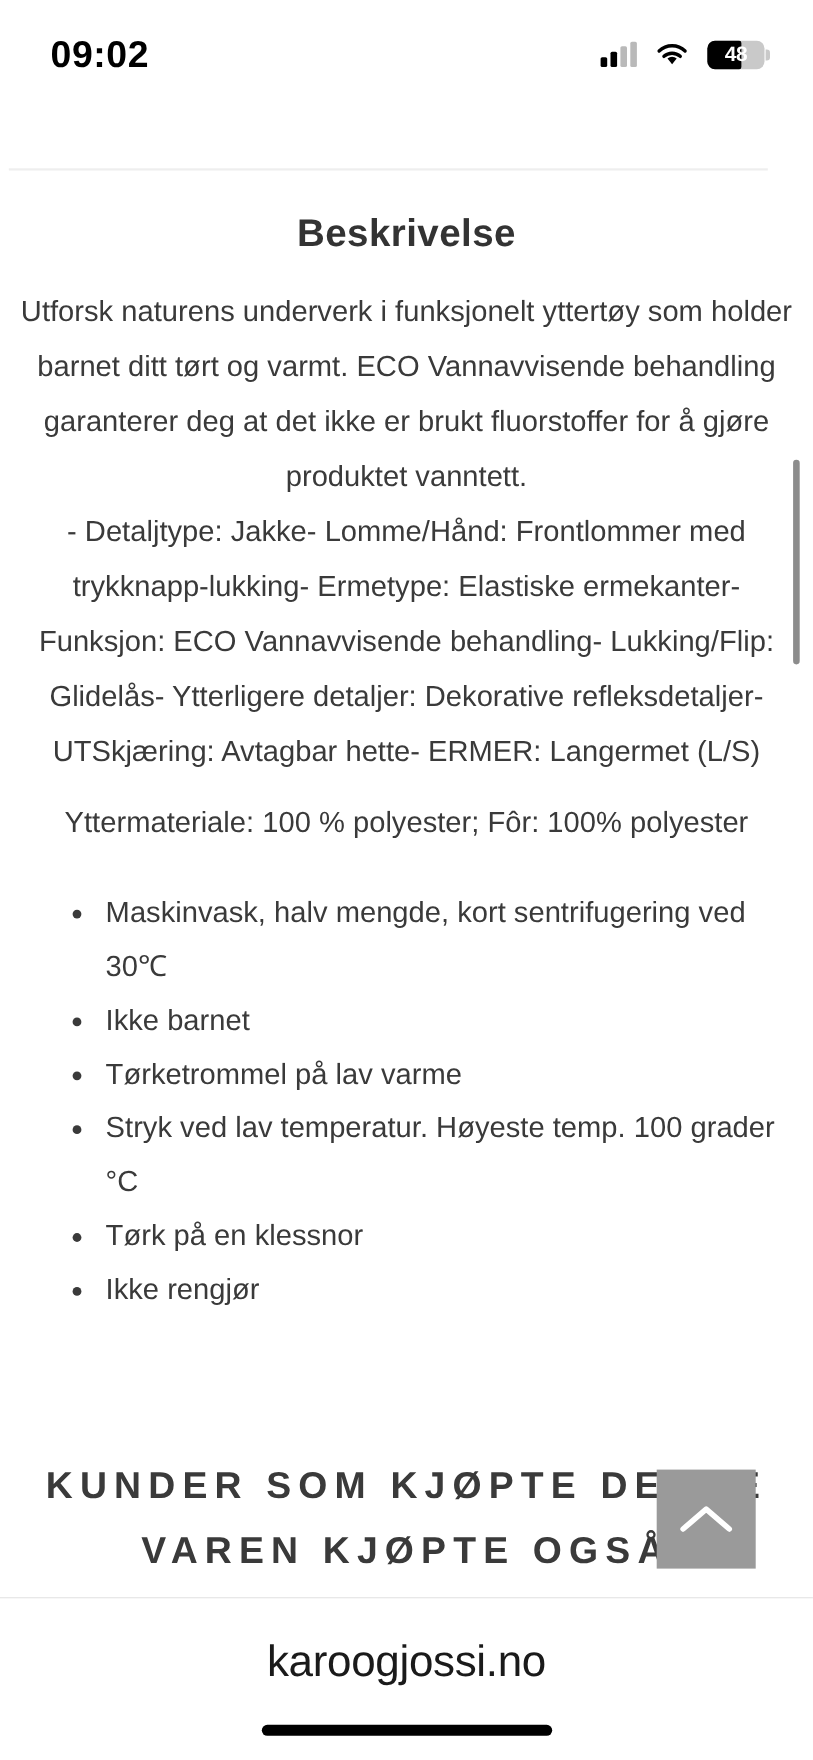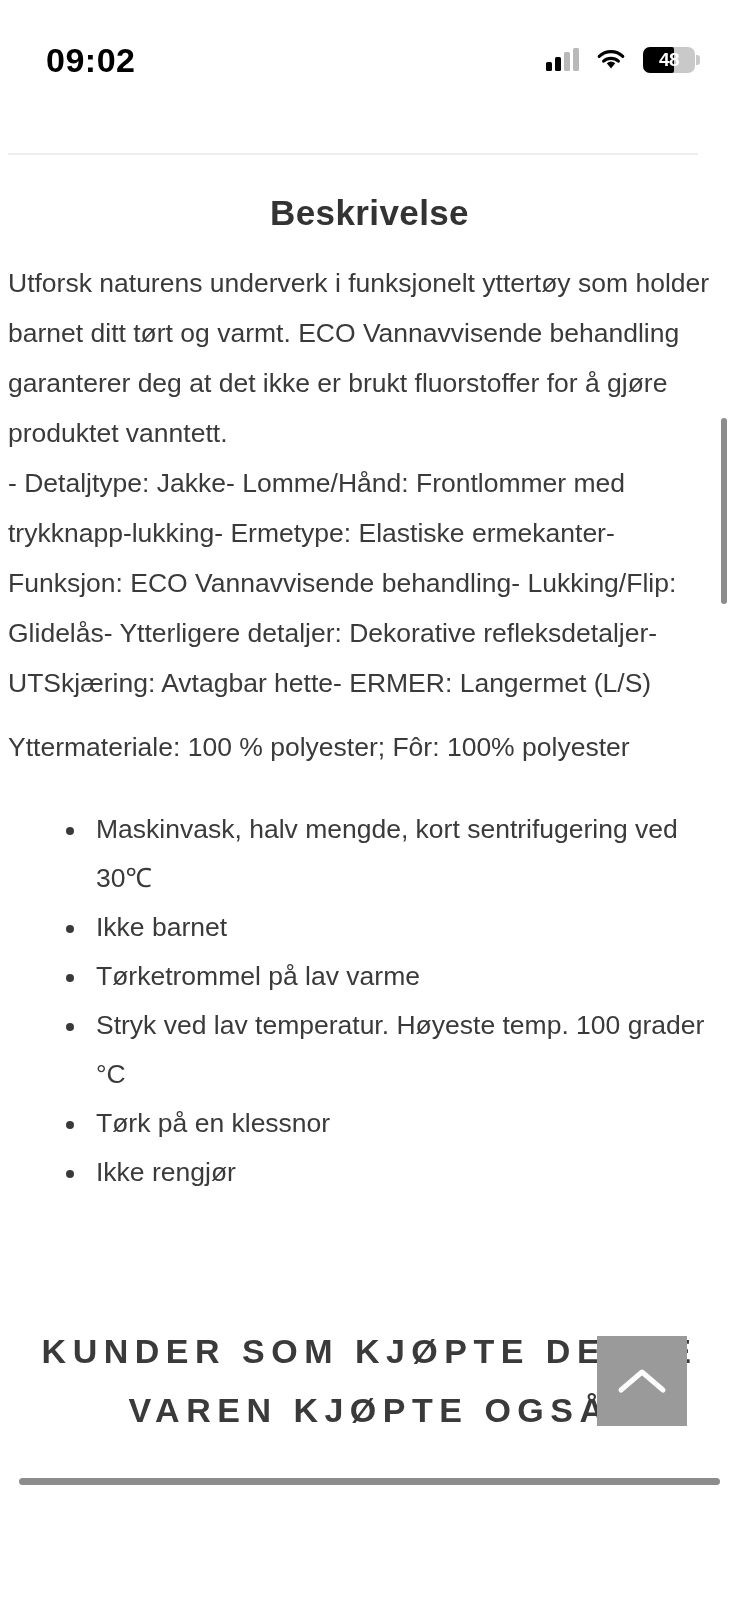--- a/index.html
+++ b/index.html
@@ -16,21 +16,20 @@
     overflow:hidden;
   }
 
   
   .statusbar{
     position:absolute; top:0; left:0; width:739px; height:84px;
     display:flex; align-items:center; justify-content:space-between;
     padding:16px 44px 0 46px;
     z-index:40;
     background:#ffffff;
-    margin-top:10px;
   }
   .clock{
     font-size:34px; font-weight:bold; color:#000;
     letter-spacing:0.5px;
     font-family:"Liberation Sans", sans-serif;
   }
   .status-right{ display:flex; align-items:center; gap:17px; }
 
   .cell-icon{ display:flex; align-items:flex-end; gap:3px; height:22px; }
   .cell-icon i{ display:block; width:6px; background:#000; border-radius:1.5px; }
@@ -79,20 +78,21 @@
 
   .section-title{
     position:absolute; top:193px; left:0; width:739px;
     text-align:center;
     font-size:35px; font-weight:bold; color:#333333;
     letter-spacing:0.4px;
   }
 
   .para{
     position:absolute; left:0; width:739px;
+    text-align:center;
     font-size:26.5px; color:#3a3a3a;
     line-height:50px;
     padding:0 8px;
   }
   .para.lead{ top:258px; }
   .para.details{ top:458px; }
   .para.material{ top:722px; }
 
   .carelist{
     position:absolute; top:805px; left:0; width:739px;
@@ -233,14 +233,18 @@
     <span>
       <svg width="52" height="32" viewBox="0 0 52 32" aria-hidden="true">
         <path d="M5 25 L26 7 L47 25" stroke="#ffffff" stroke-width="5" fill="none" stroke-linecap="round" stroke-linejoin="round"></path>
       </svg>
     </span>
   </div>
 
   <div class="vscroll"></div>
   <div class="hscroll"></div>
 
+  <div class="browserbar">
+    <div class="domain">karoogjossi.no</div>
+    <div class="home-indicator"></div>
+  </div>
 
 </div>
 
 </body></html>

